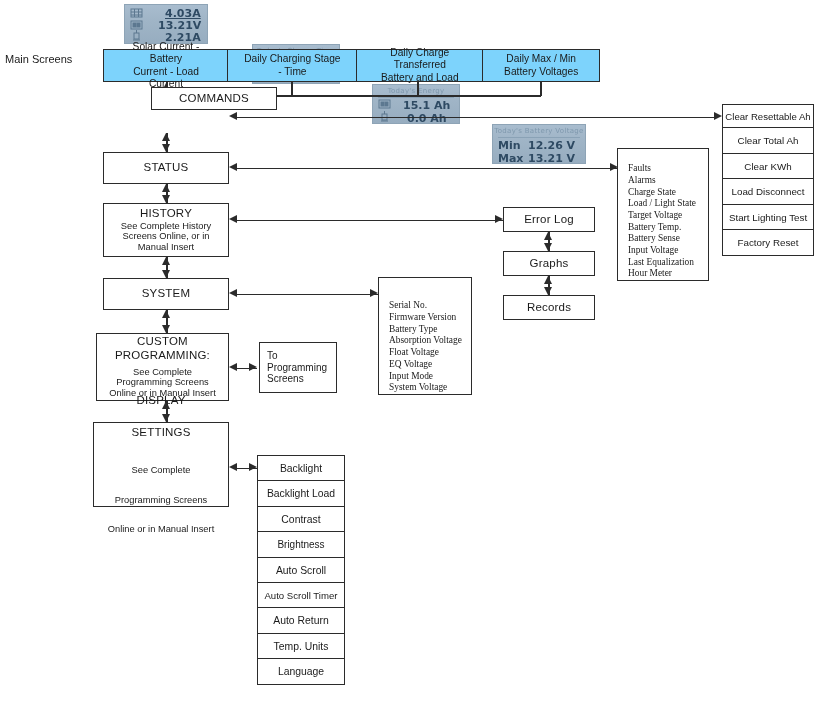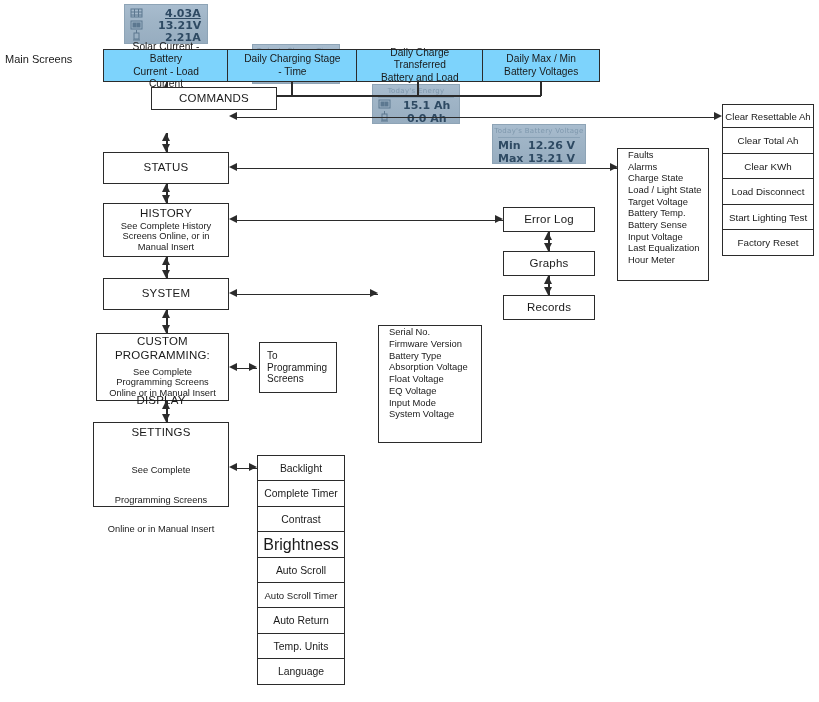--- a/index.html
+++ b/index.html
@@ -63,21 +63,22 @@
     margin-top: -1.6px;
   }
   .listcell:first-child { margin-top: 0; }
 
   
   .panel {
     border: 1.6px solid #2b2b2b;
     background: #fff;
     box-sizing: border-box;
     display: flex;
-    align-items: flex-start;
+    align-items: flex-end;
+    font-family: Liberation Serif, serif;
   }
   .panel ul {
     list-style: none;
     margin: 0;
     padding: 0 0 0 10px;
   }
   .panel li { white-space: nowrap; }
 
   
   .lcd {
@@ -345,21 +346,21 @@
   <div class="abs arrow ar-down" style="left:543.5px;top:243px;"></div>
 
   <div class="abs ln vln" style="left:548px;top:276px;height:19px;"></div>
   <div class="abs arrow ar-up" style="left:543.5px;top:276px;"></div>
   <div class="abs arrow ar-down" style="left:543.5px;top:287px;"></div>
 
   <div class="abs ln hln" style="left:237px;top:293.5px;width:141px;"></div>
   <div class="abs arrow ar-left" style="left:229px;top:289px;"></div>
   <div class="abs arrow ar-right" style="left:370px;top:289px;"></div>
 
-  <div class="abs panel" style="left:378px;top:277px;width:104px;height:118px;margin-top:48px;">
+  <div class="abs panel" style="left:378px;top:277px;width:94px;height:118px;">
     <ul style="font-size:9.4px;line-height:1.25;">
       <li>Serial No.</li>
       <li>Firmware Version</li>
       <li>Battery Type</li>
       <li>Absorption Voltage</li>
       <li>Float Voltage</li>
       <li>EQ Voltage</li>
       <li>Input Mode</li>
       <li>System Voltage</li>
     </ul>
@@ -377,26 +378,26 @@
 
   <div class="abs ln hln" style="left:237px;top:467.5px;width:20px;"></div>
   <div class="abs arrow ar-left" style="left:229px;top:463px;"></div>
   <div class="abs arrow ar-right" style="left:249px;top:463px;"></div>
 
   <div class="abs" style="left:257px;top:455px;width:88px;">
     <div class="listcell" style="height:27px;font-size:10.4px;">
       <span>Backlight</span>
       </div>
     <div class="listcell" style="height:27px;font-size:10.4px;">
-      <span>Complete Timer</span>
+      <span>Backlight Load</span>
       </div>
     <div class="listcell" style="height:27px;font-size:10.4px;">
       <span>Contrast</span>
       </div>
-    <div class="listcell" style="height:27px;font-size:16px;">
+    <div class="listcell" style="height:27px;font-size:10px;">
       <span>Brightness</span>
       </div>
     <div class="listcell" style="height:27px;font-size:10.4px;">
       <span>Auto Scroll</span>
       </div>
     <div class="listcell" style="height:27px;font-size:9.6px;">
       <span>Auto Scroll Timer</span>
       </div>
     <div class="listcell" style="height:27px;font-size:10.4px;">
       <span>Auto Return</span>

